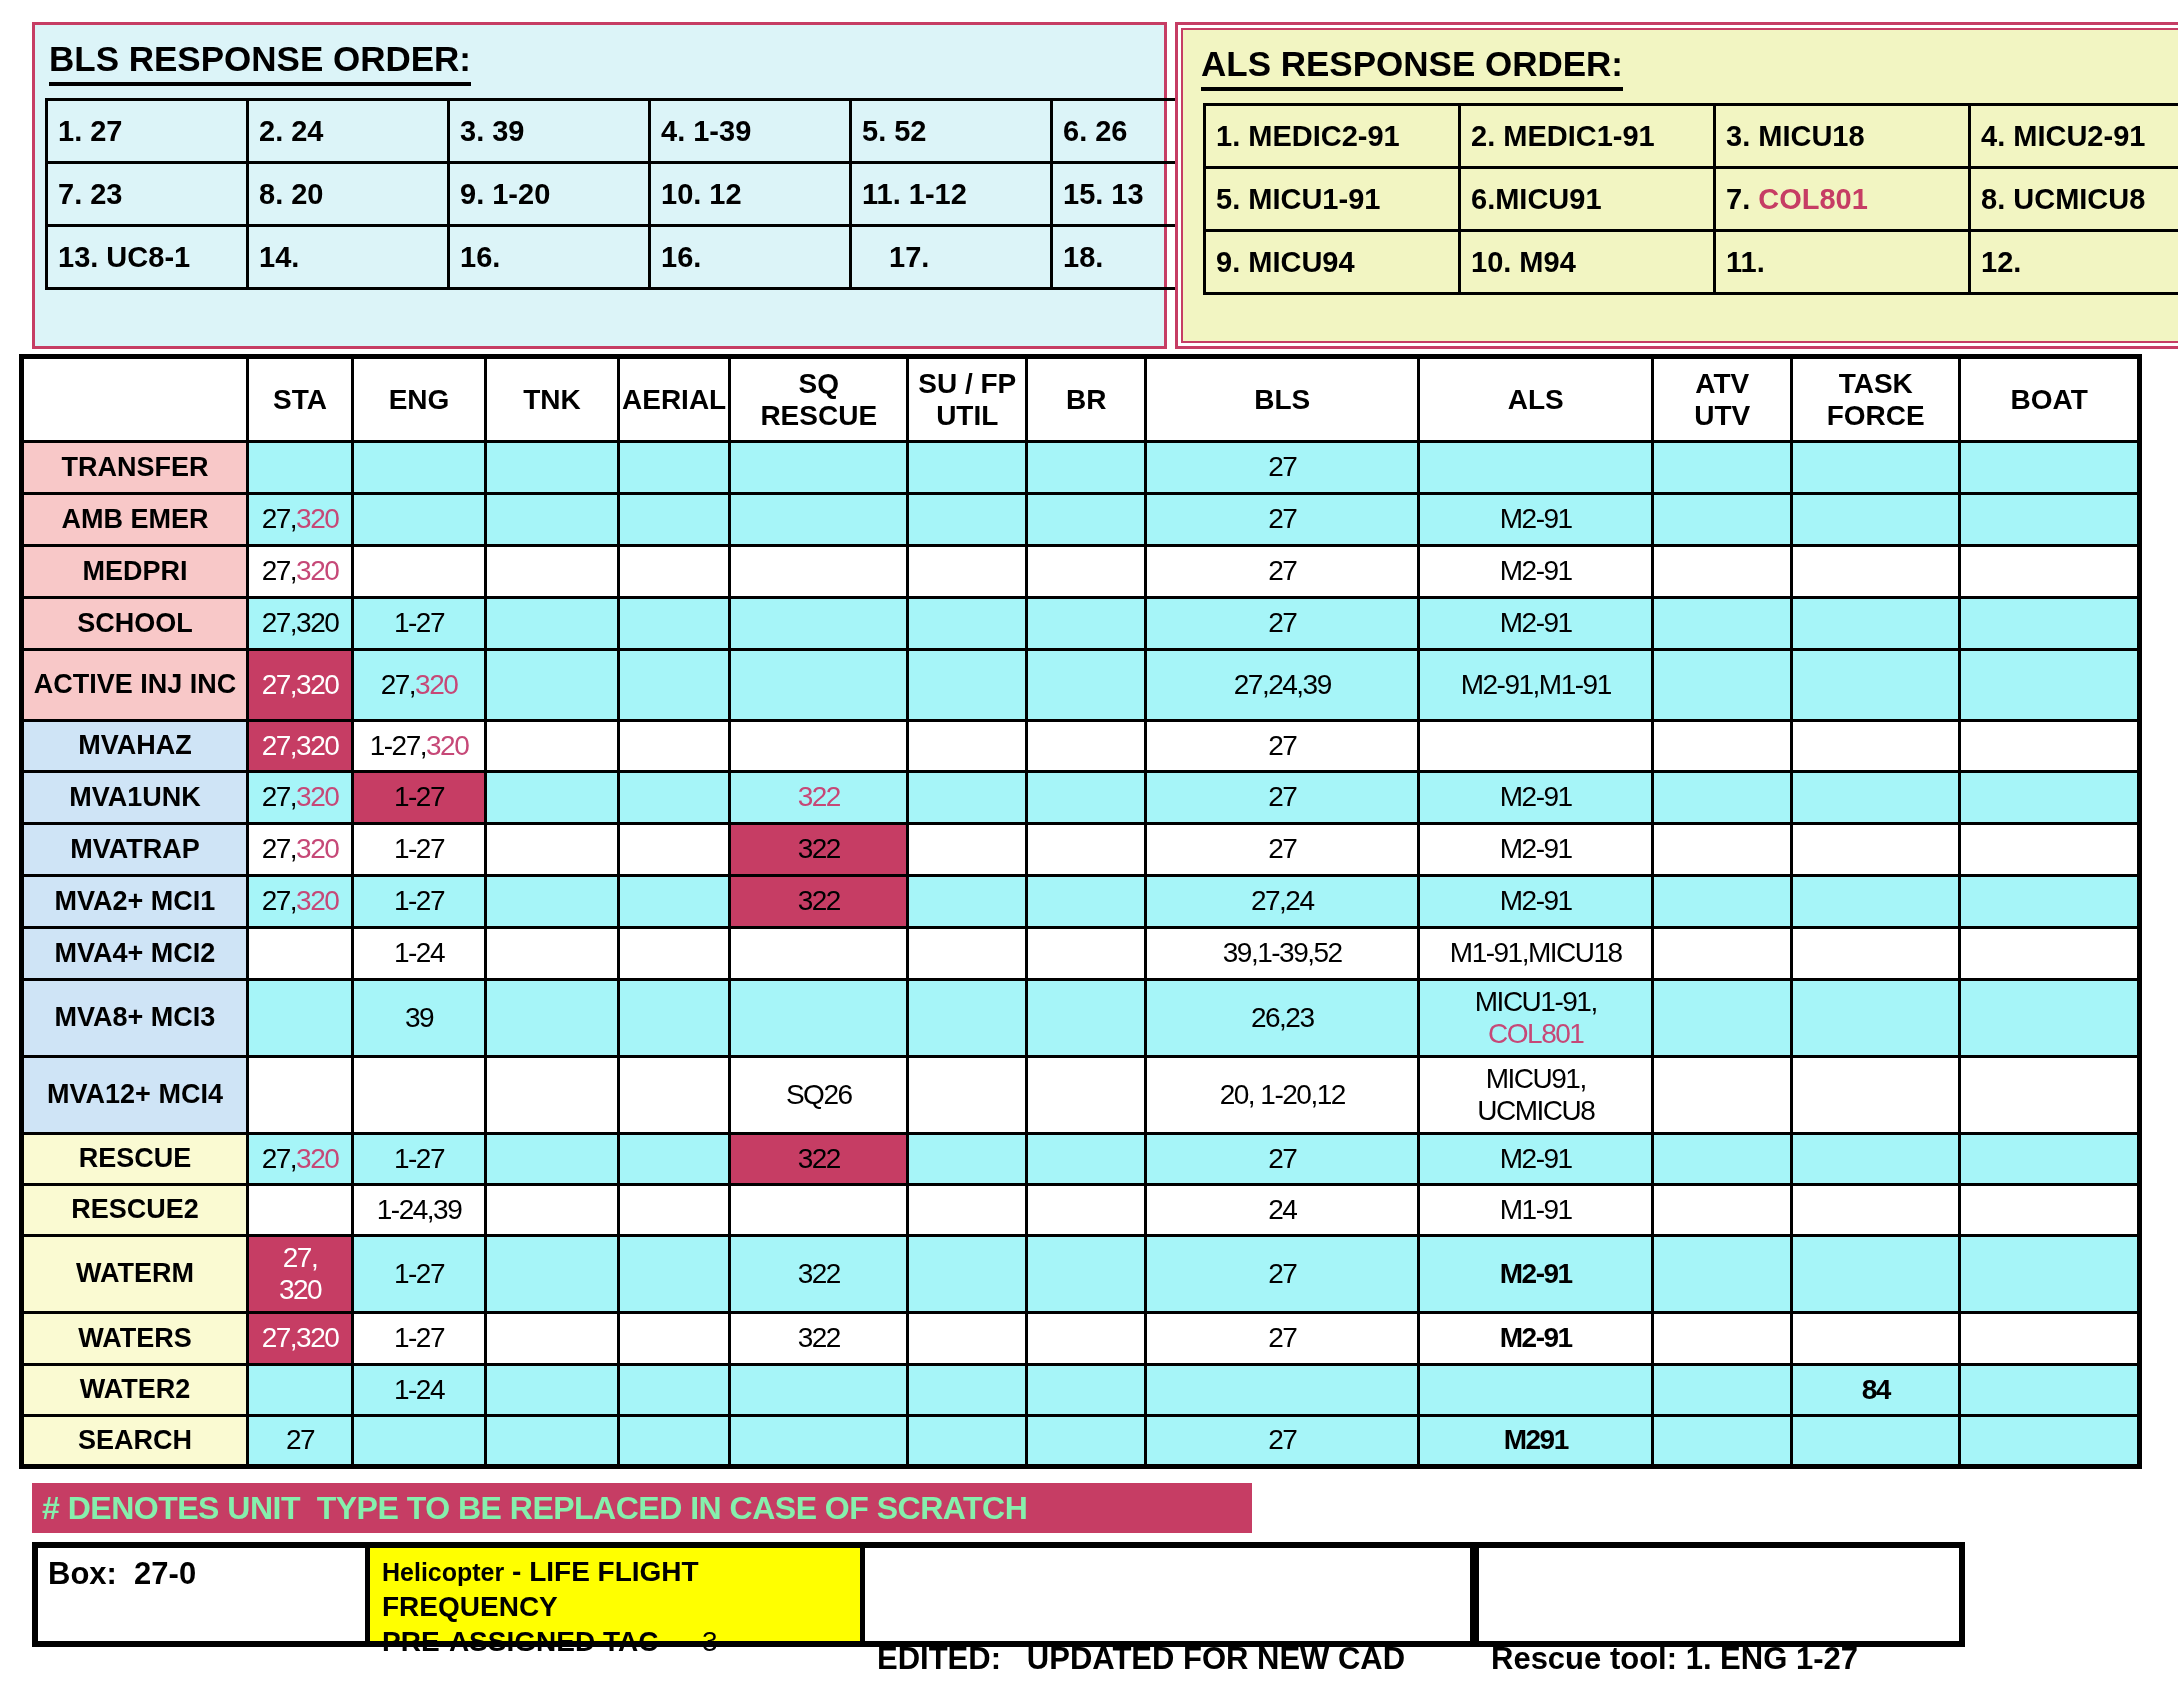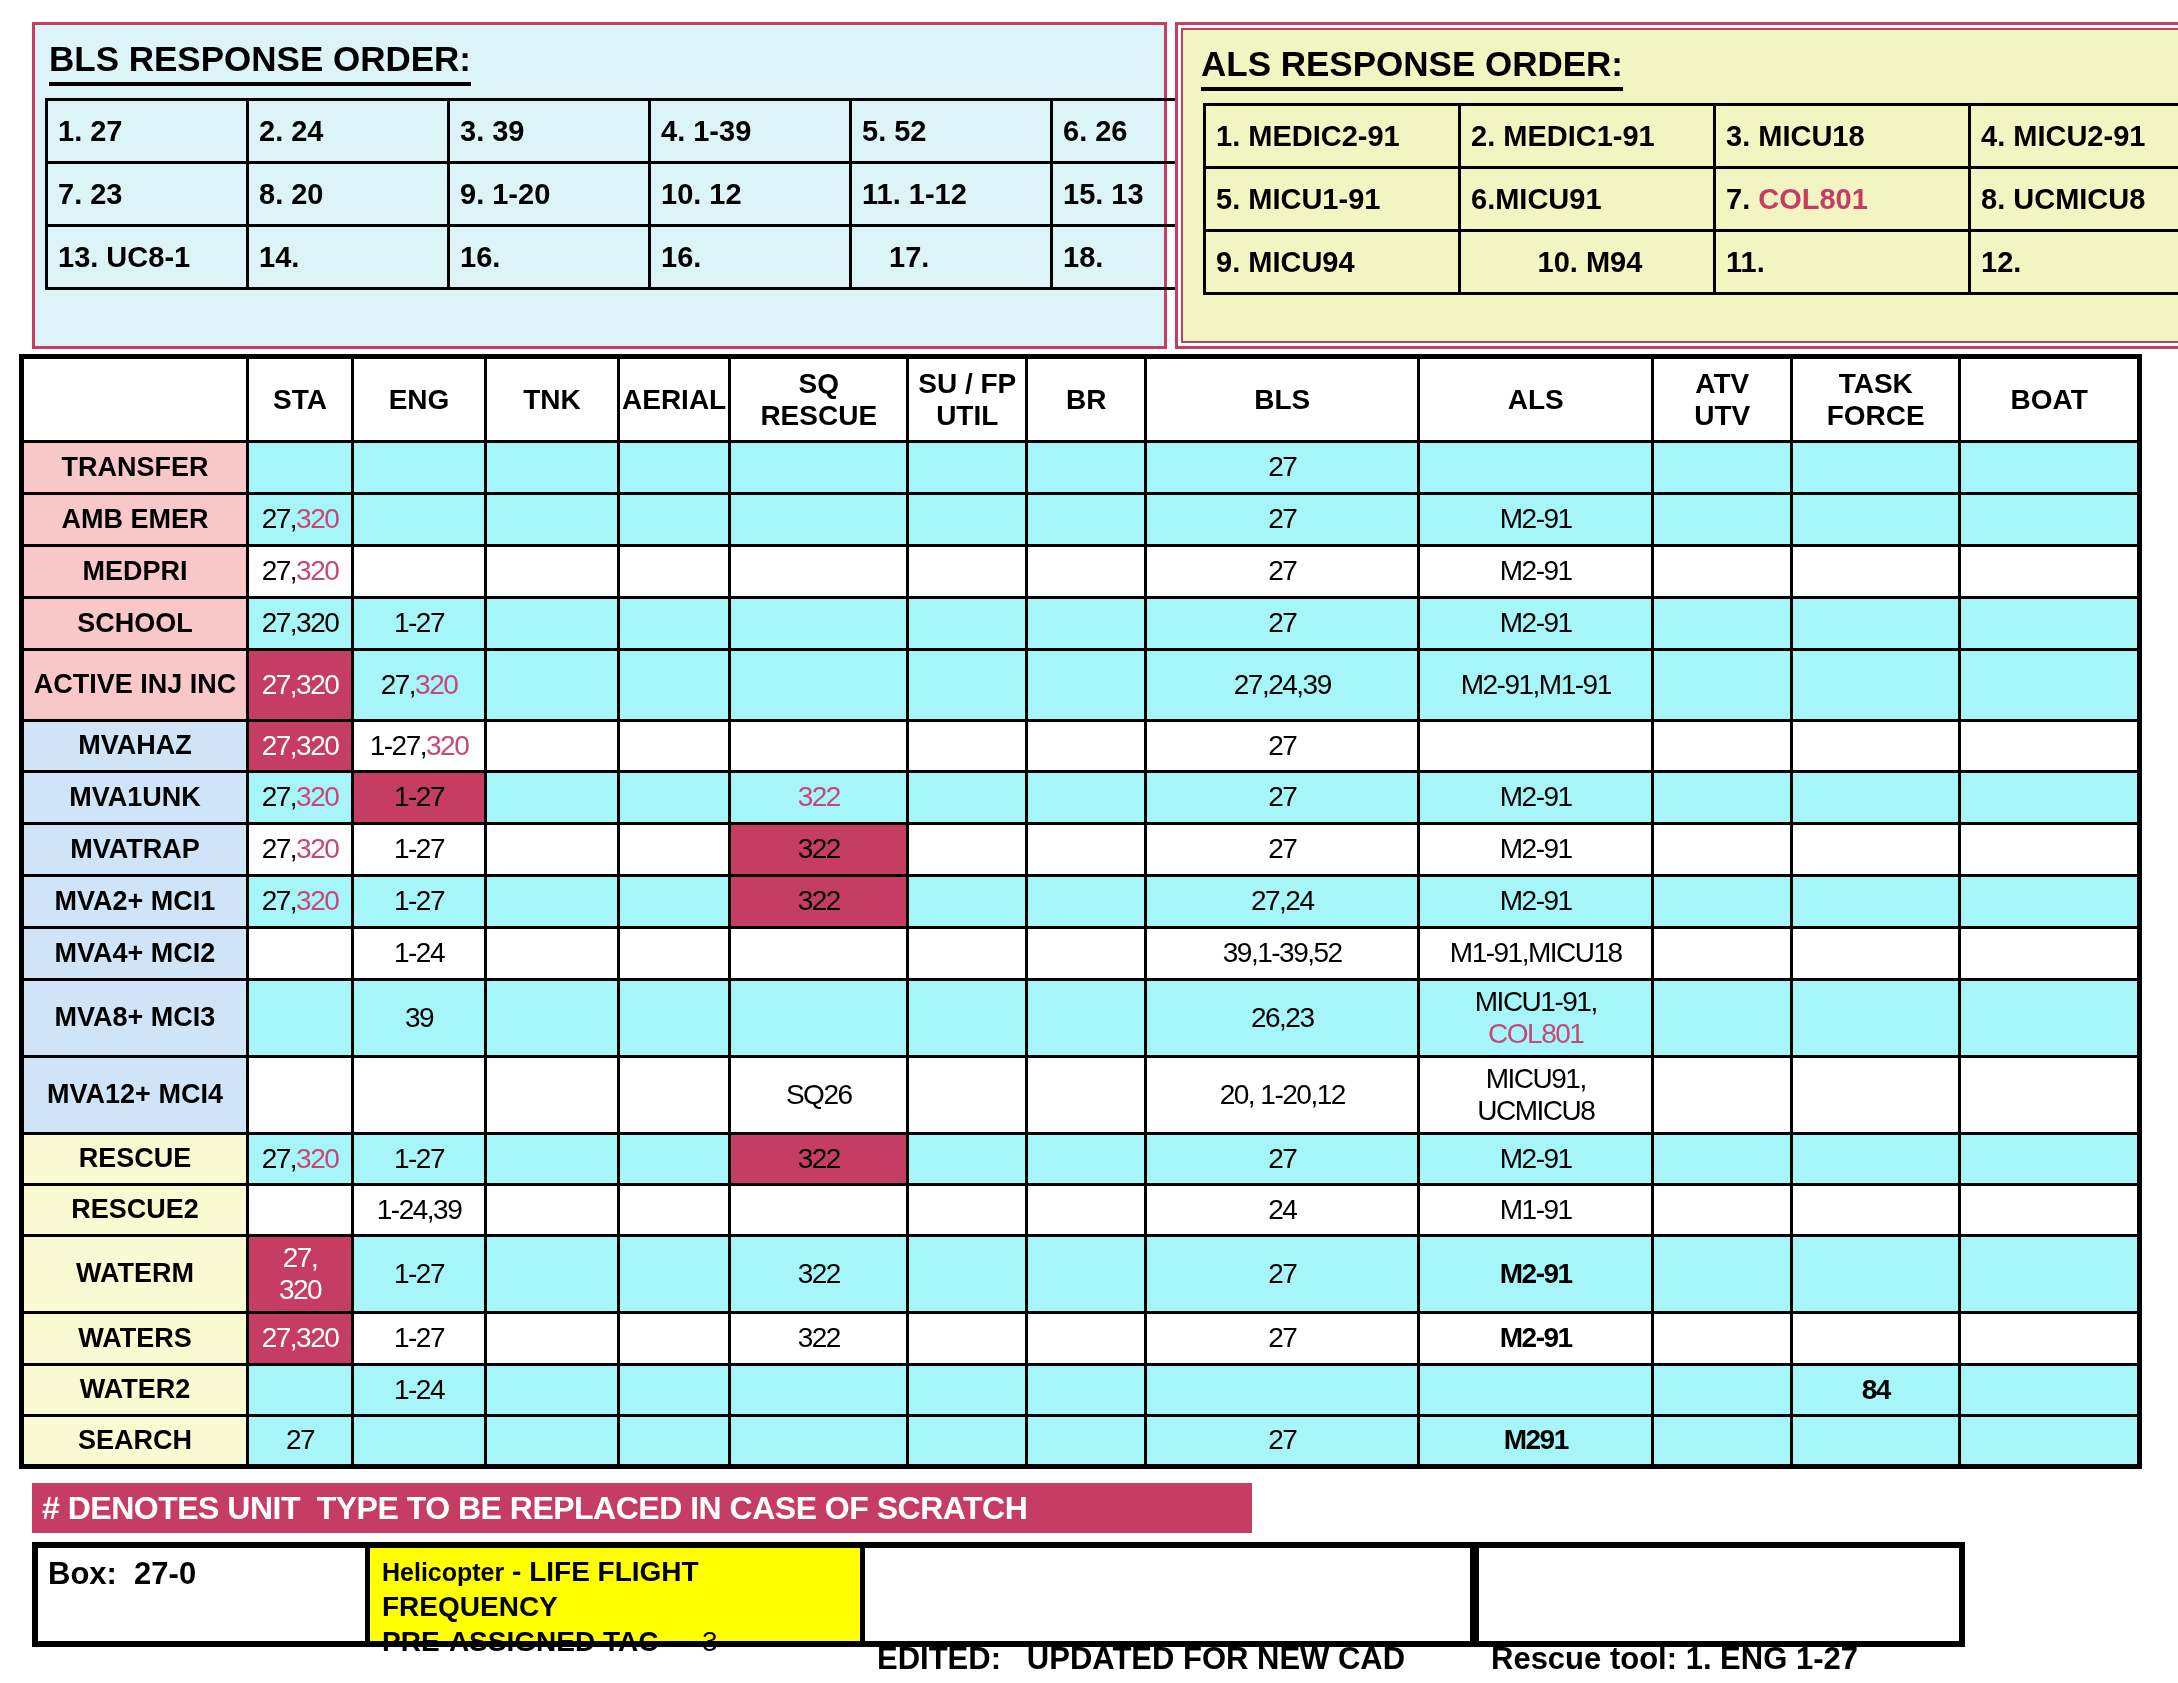--- a/index.html
+++ b/index.html
@@ -38,21 +38,21 @@
   .bg-crimson{background:var(--crimson);}
   .lab-pink{background:var(--pink_label);}
   .lab-blue{background:var(--blue_label);}
   .lab-cream{background:var(--cream_label);}
   .wt{color:#fff;}
   .pk{color:var(--pink_text);}
   .bold{font-weight:bold;}
 
   
   .banner{position:absolute;left:32px;top:1483px;width:1220px;height:50px;box-sizing:border-box;
-          background:var(--crimson);color:#ffffff;font-weight:bold;font-size:32px;line-height:50px;
+          background:var(--crimson);color:#86efac;font-weight:bold;font-size:32px;line-height:50px;
           padding-left:10px;white-space:pre-wrap;letter-spacing:-0.5px;}
 
   
   .footer{position:absolute;left:32px;top:1542px;width:1933px;height:105px;box-sizing:border-box;
           border:6px solid #000;display:flex;background:#fff;}
   .footer > div{box-sizing:border-box;height:100%;}
   .f-box{width:332px;border-right:5px solid #000;padding:8px 6px 0 10px;font-size:31px;
          font-weight:bold;white-space:pre-wrap;}
   .f-heli{width:495px;background:var(--footer_yellow);border-right:5px solid #000;
           padding:6px 6px 0 12px;line-height:1.25;}
@@ -113,21 +113,21 @@
                 <td style="width: 238px;"><span>4. MICU2-91</span></td>
               </tr>
               <tr>
                 <td style="width: 238px;"><span>5. MICU1-91</span></td>
                 <td style="width: 238px;"><span>6.MICU91</span></td>
                 <td style="width: 238px;"><span>7. </span><span class="hl">COL801</span></td>
                 <td style="width: 238px;"><span>8. UCMICU8</span></td>
               </tr>
               <tr>
                 <td style="width: 238px;"><span>9. MICU94</span></td>
-                <td style="width: 238px; text-align: center;"><span>10. M94</span></td>
+                <td style="width: 238px;"><span>10. M94</span></td>
                 <td style="width: 238px;"><span>11.</span></td>
                 <td style="width: 238px;"><span>12.</span></td>
               </tr>
             </tbody>
           </table>
       </div>
     </div>
   </div>
 
   <div class="main-wrap">

